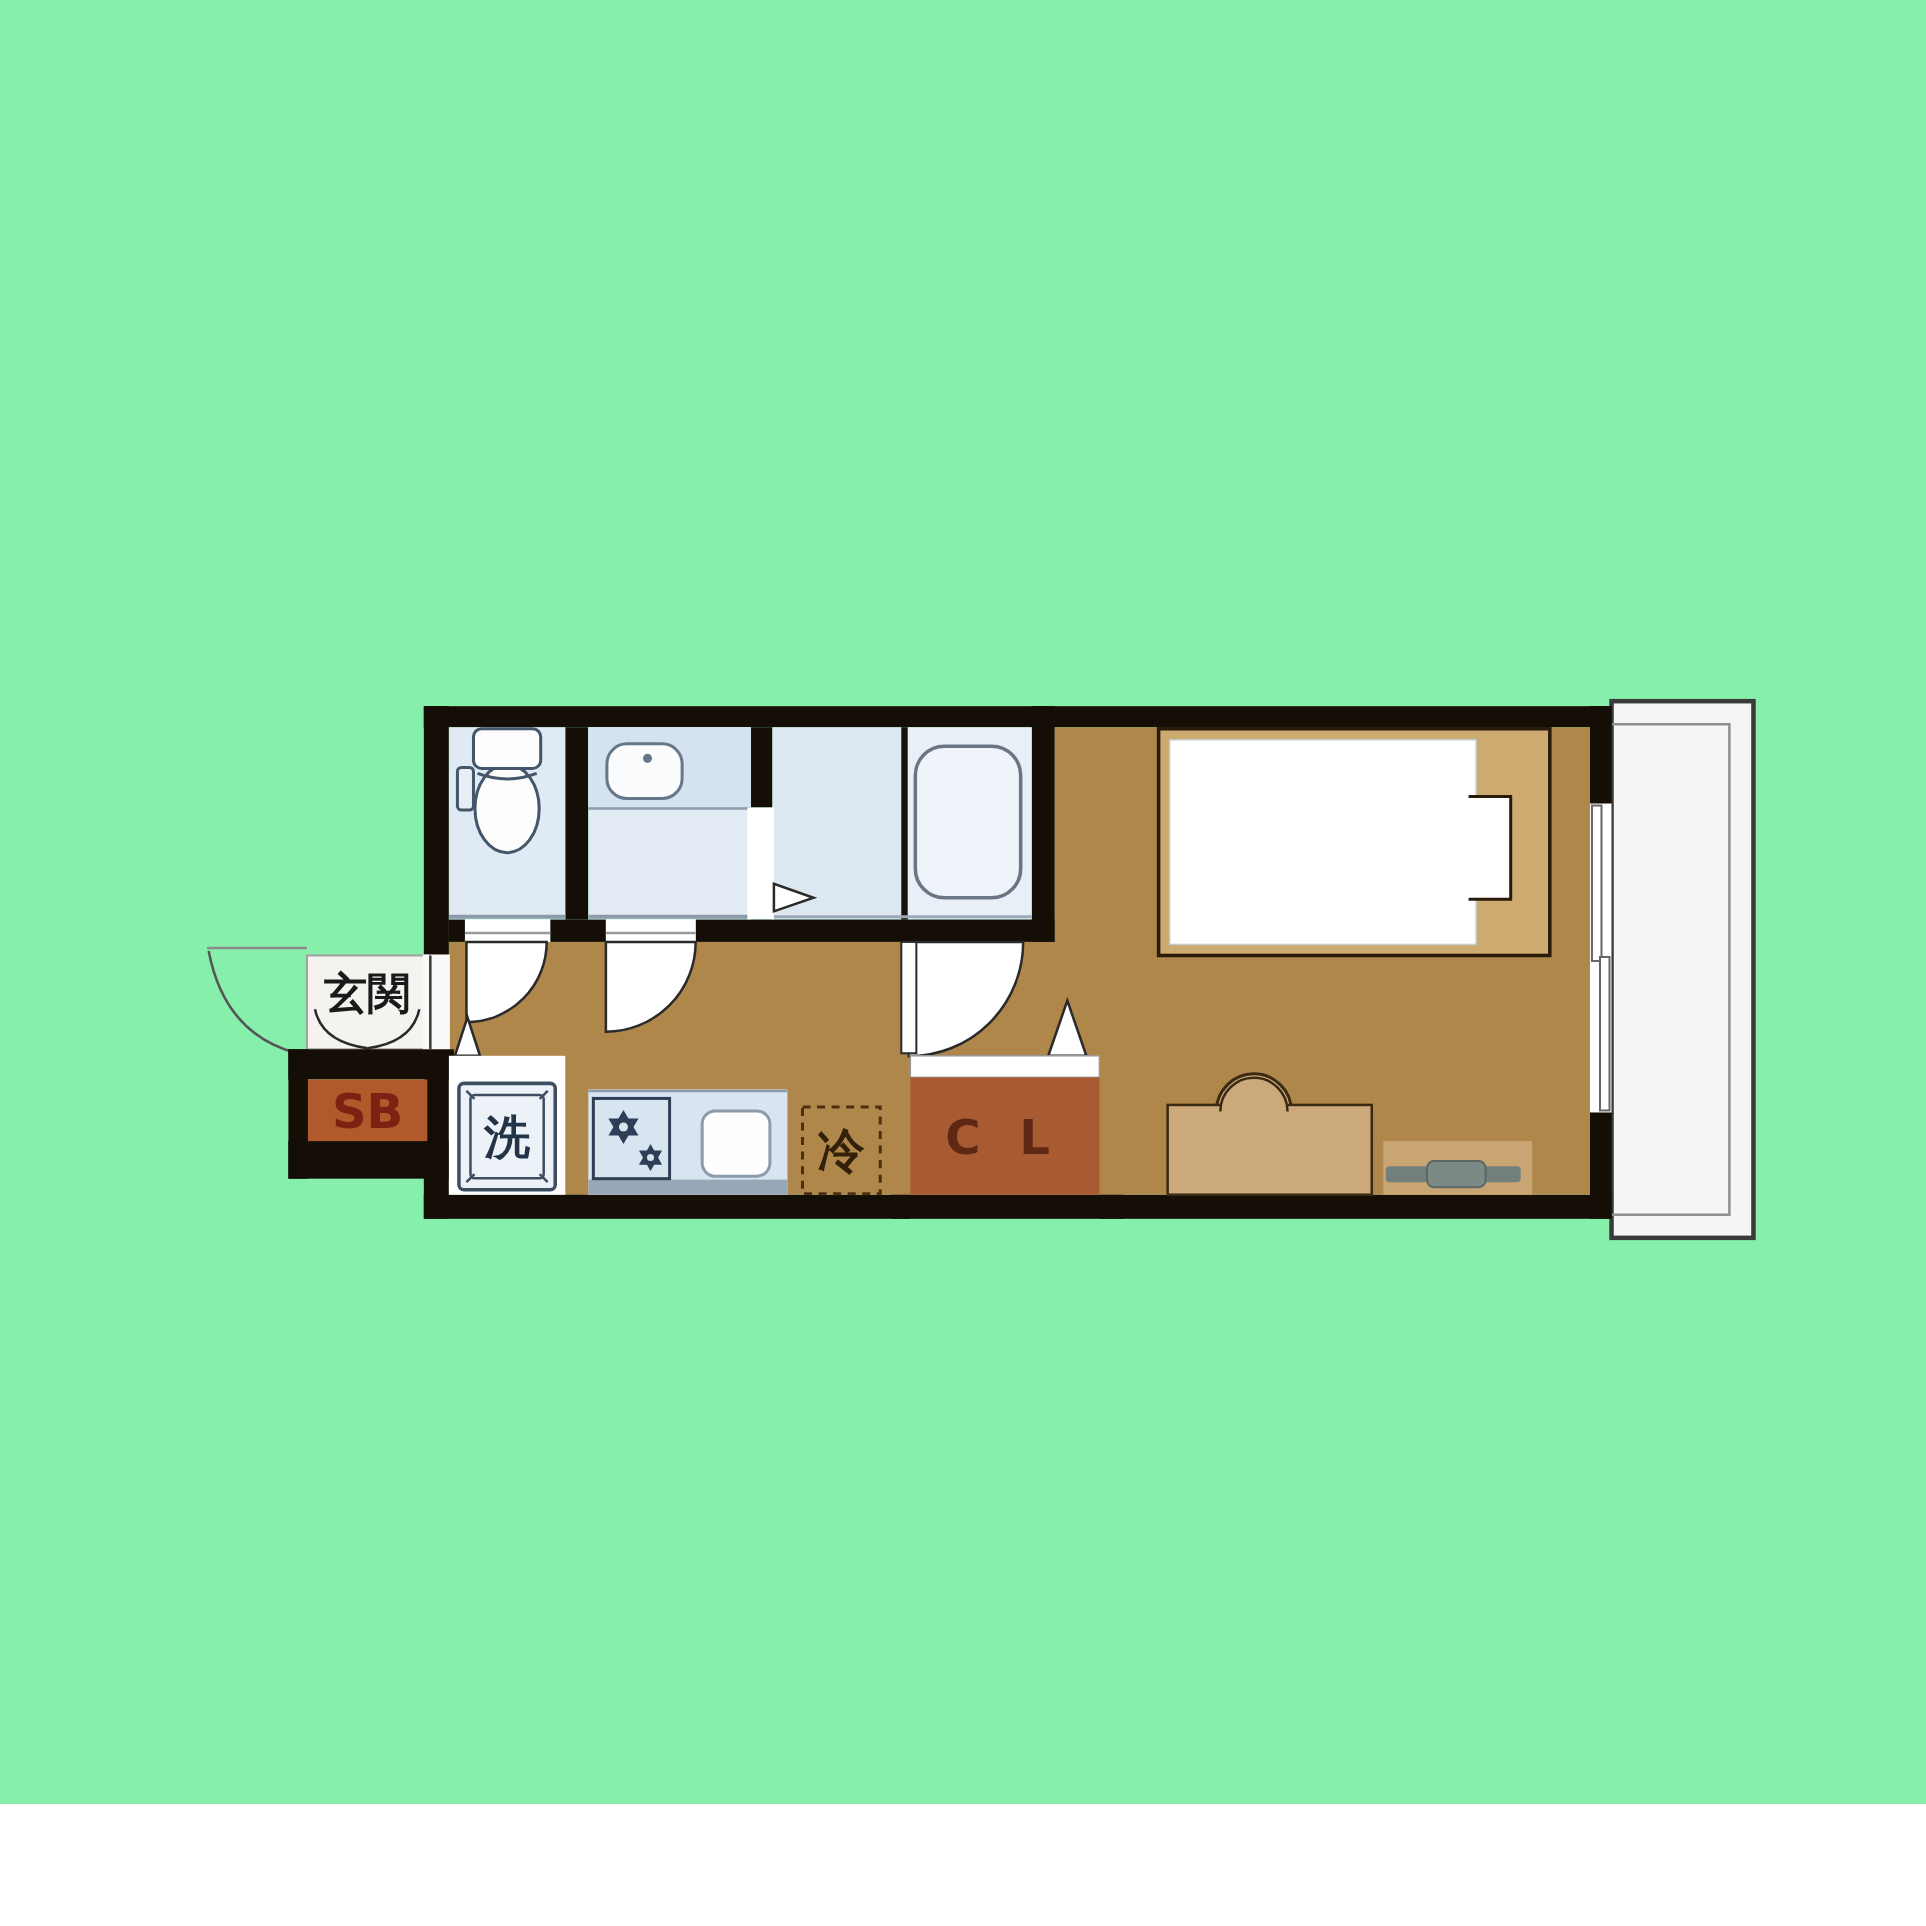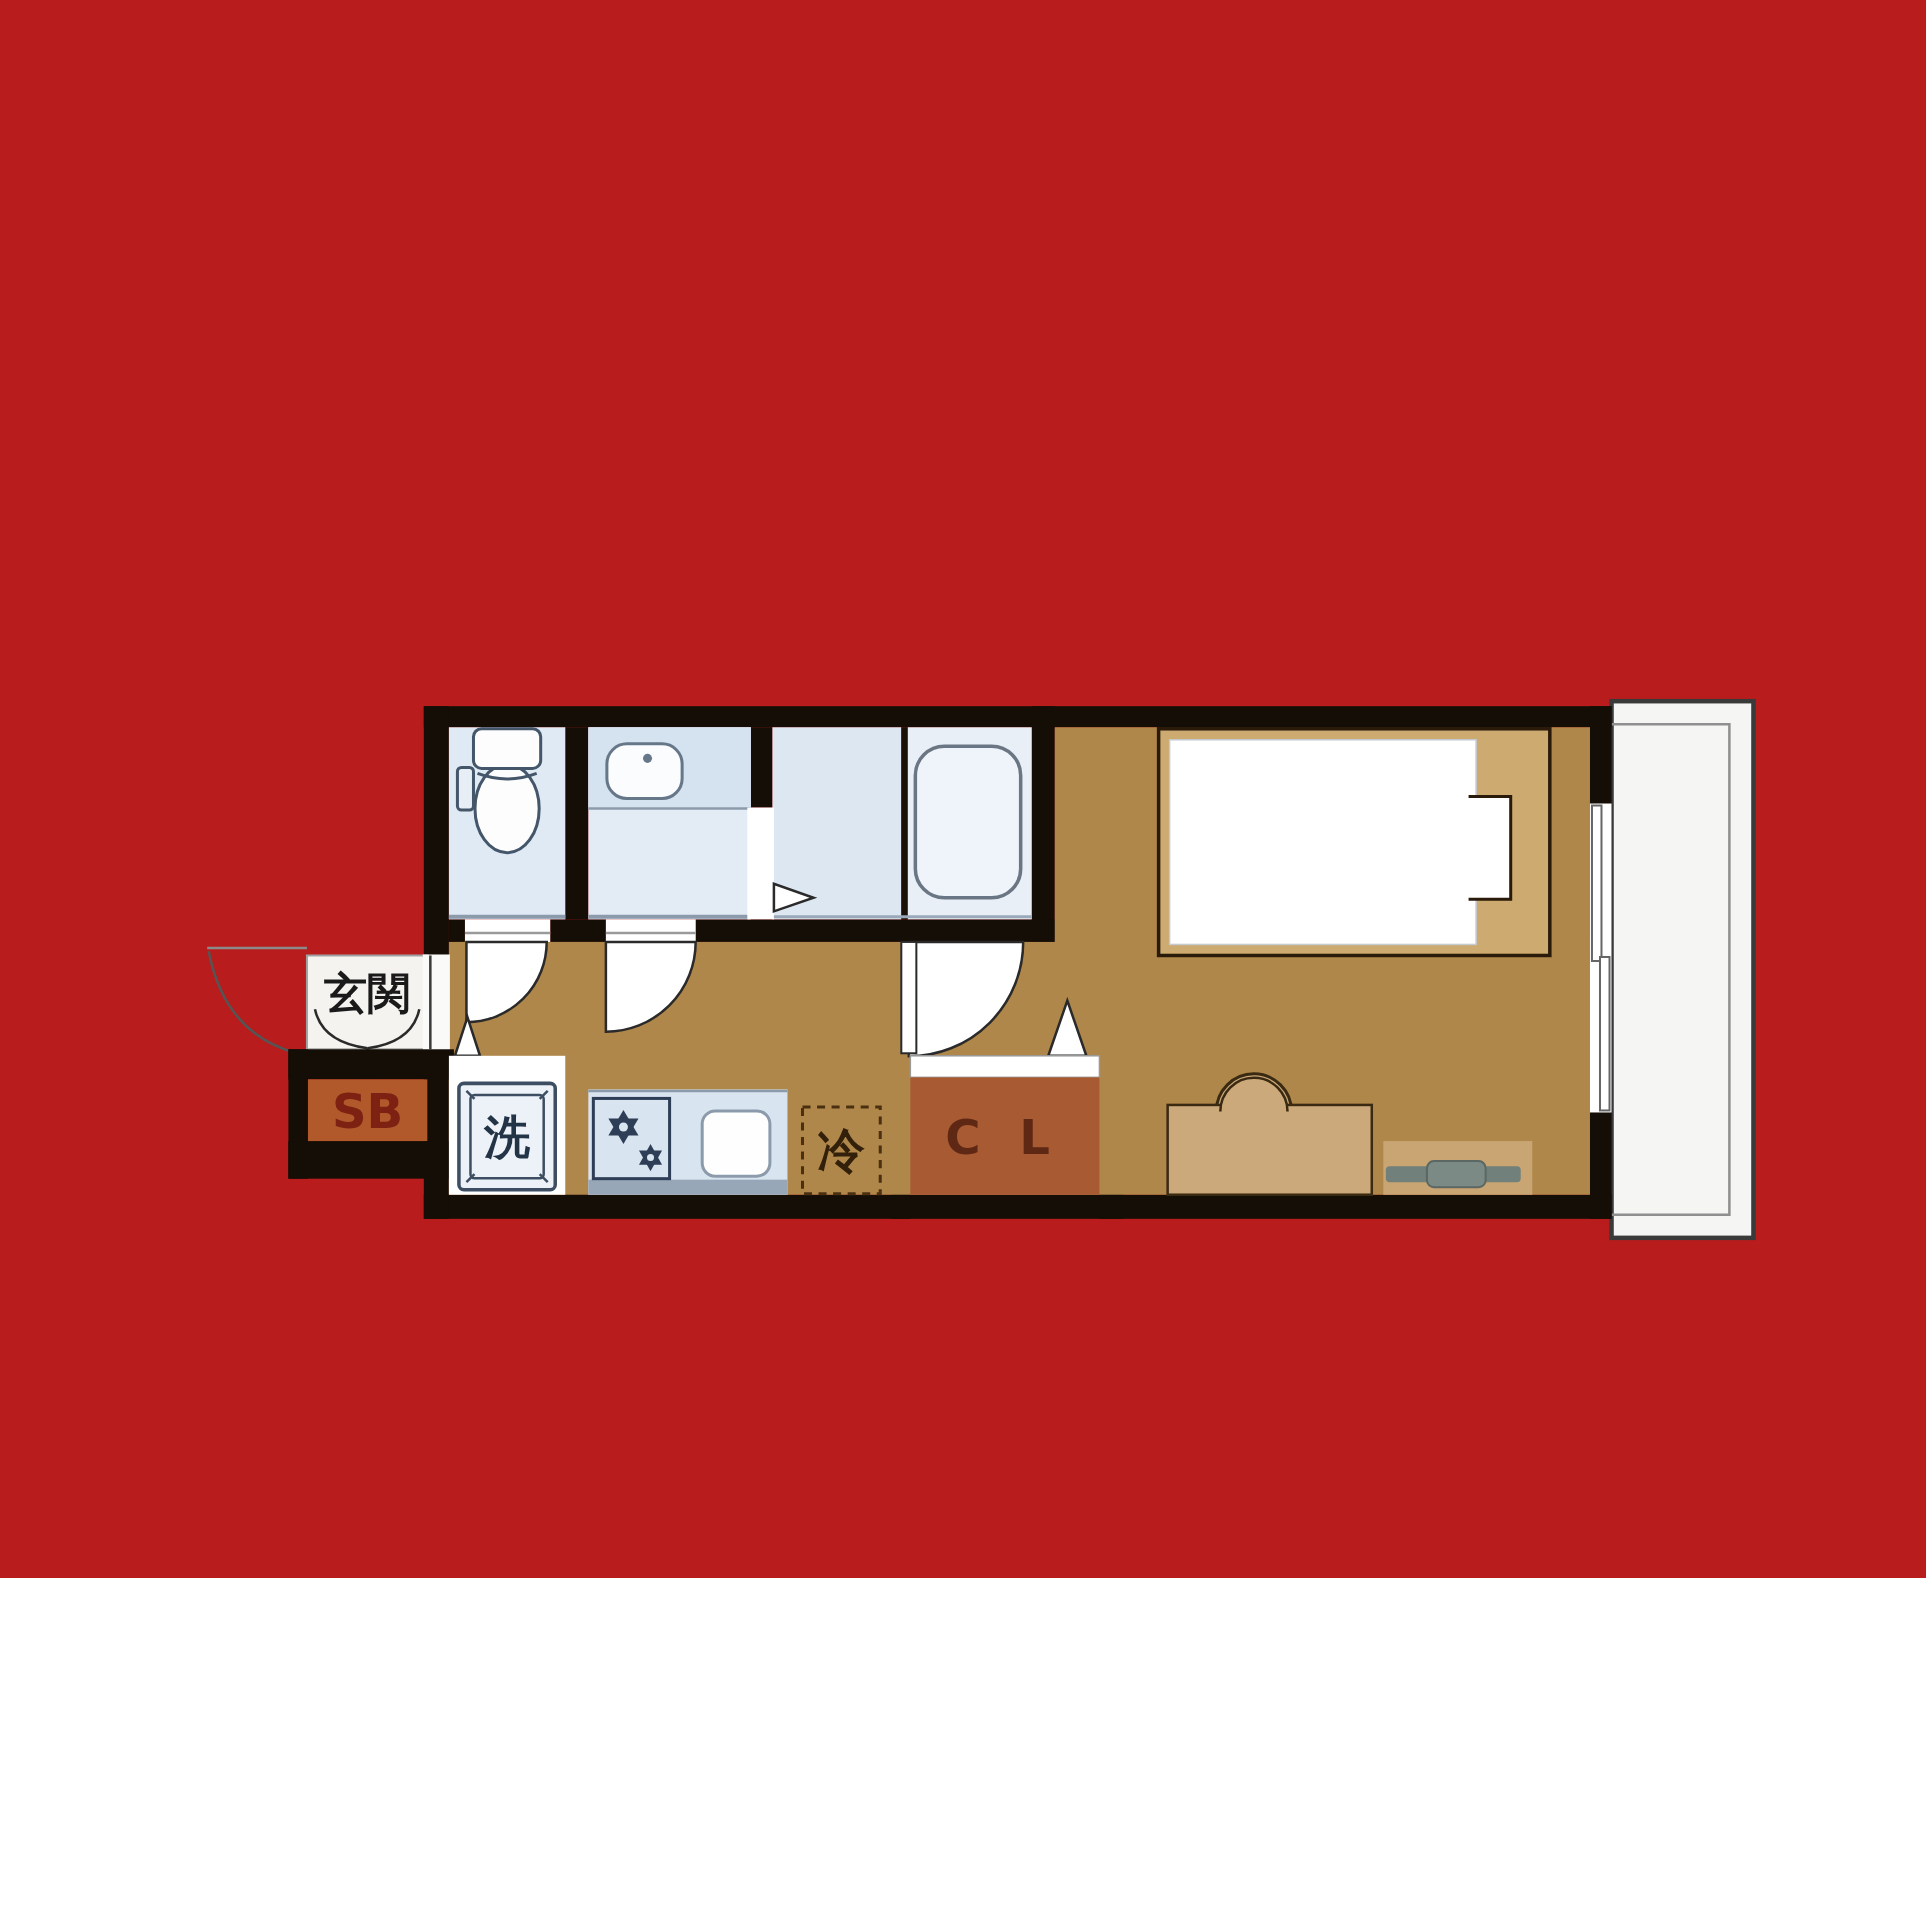--- a/index.html
+++ b/index.html
@@ -1,16 +1,16 @@
 <!DOCTYPE html>
 <html style="font-size:8px"><head>
 <meta charset="utf-8">
 <style>
   html,body{margin:0;padding:0;background:#ffffff;}
-  .stage{position:relative;width:1926px;height:1578px;background:#b91c1c;overflow:hidden;}
+  .stage{position:relative;width:1926px;height:1804px;background:#86efac;overflow:hidden;}
   svg{position:absolute;left:0;top:0;}
   text{font-family:"DejaVu Sans","Liberation Sans",sans-serif;}
   .kanji{font-weight:600;}
 </style>
 </head>
 <body>
 
 <div class="stage">
 <svg width="1926" height="1926" viewBox="0 0 3840 3840">
 

